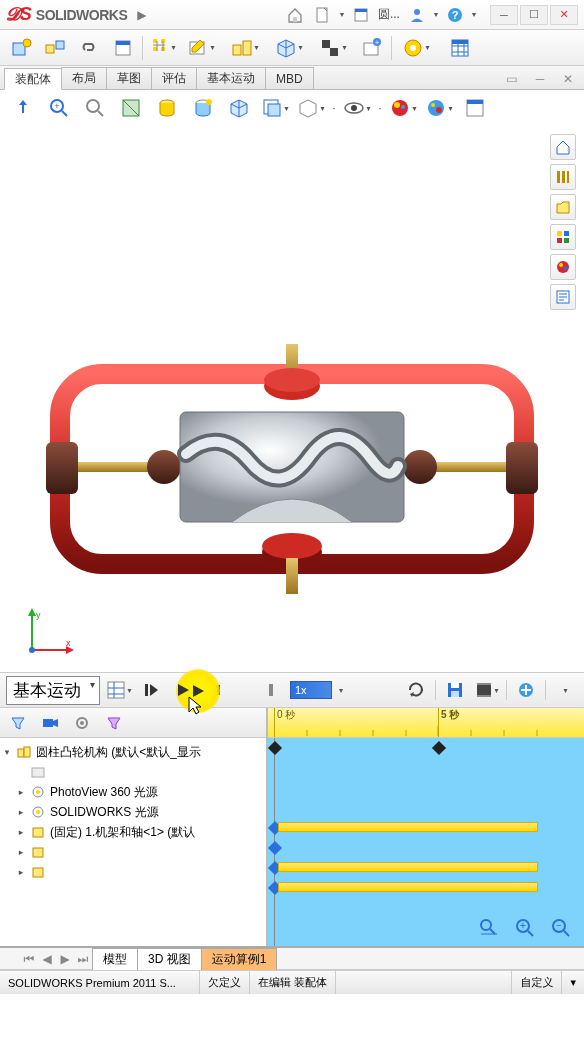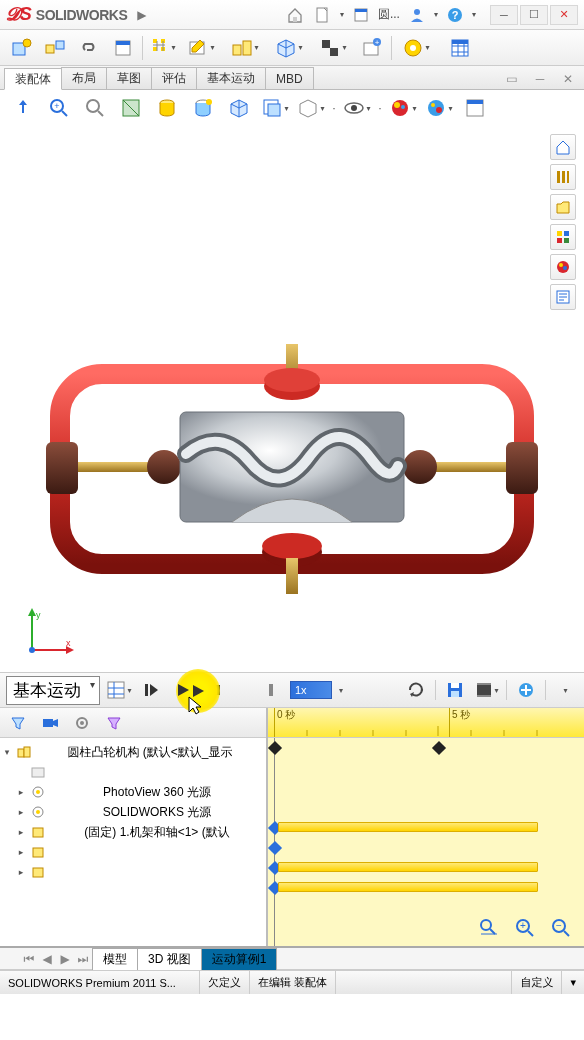--- a/index.html
+++ b/index.html
@@ -52,25 +52,25 @@
 
 
 .motionpanel { display: flex; height: 240px; border-bottom: 2px solid #aaa; }
 .motiontree { width: 268px; border-right: 2px solid #bcbcbc; display: flex; flex-direction: column; }
 .treefilter { height: 30px; background: linear-gradient(#fafafa,#e9e9e9); border-bottom: 1px solid #ccc; display: flex; align-items: center; padding: 0 6px; gap: 8px; }
 .fbtn { width: 24px; height: 22px; display: flex; align-items: center; justify-content: center; }
 .treebody { flex: 1; overflow: hidden; padding: 4px 2px; font-size: 12px; }
 .treerow { display: flex; align-items: center; height: 20px; gap: 4px; white-space: nowrap; }
 .treerow .exp { width: 10px; text-align: center; color: #555; cursor: pointer; font-size: 9px; }
 .treerow .icon { width: 16px; height: 16px; display: inline-flex; align-items: center; justify-content: center; }
-.treerow .label { flex: 1; overflow: hidden; text-overflow: ellipsis; text-align: center; }
+.treerow .label { flex: 1; overflow: hidden; text-overflow: ellipsis; }
 .ind-1 { padding-left: 14px; }
 .dimmed { color: #999; }
 
-.timeline { flex: 1; position: relative; background: #fef9c3; text-align: center; }
+.timeline { flex: 1; position: relative; background: #7dd3fc; text-align: center; }
 .ruler { height: 30px; background: linear-gradient(#fff6b0,#ffe93a); border-bottom: 1px solid #ccc; position: relative; }
 .ruler .tick { position: absolute; top: 0; height: 100%; border-left: 1px solid #bfa400; font-size: 10px; color: #6b5a00; padding-left: 2px; }
 .tl-body { position: relative; height: calc(100% - 30px); }
 .tl-row { height: 20px; position: relative; }
 .tl-bar { position: absolute; top: 4px; height: 10px; border-radius: 1px; }
 .tl-bar.yellow { background: linear-gradient(#ffe978,#ffd400); border: 1px solid #dcae00; }
 .diamond { position: absolute; width: 10px; height: 10px; transform: rotate(45deg); top: 5px; }
 .diamond.black { background: #222; }
 .diamond.blue { background: #2a6fdc; }
 .zoombtns { position: absolute; right: 8px; bottom: 6px; display: flex; gap: 6px; }
@@ -599,21 +599,21 @@
               <rect x="2" y="3" width="10" height="9" fill="#ffe978" stroke="#c08a00"></rect>
             </svg>
           </span>
       </div>
     </div>
   </div>
 
   <div class="timeline">
     <div class="ruler">
       <div class="tick" style="left:6px;">0 秒</div>
-      <div class="tick" style="left:181px;">5 秒</div>
+      <div class="tick" style="left:170px;font-weight:bold;">5 秒</div>
 
       <div style="position:absolute;left:6px;right:0;top:18px;height:10px;">
         <svg width="100%" height="10">
             <g stroke="#bfa400">
           <line x1="0" y1="0" x2="0" y2="10"></line>
               <line x1="33" y1="4" x2="33" y2="10"></line>
               <line x1="66" y1="4" x2="66" y2="10"></line>
               <line x1="99" y1="4" x2="99" y2="10"></line>
               <line x1="132" y1="4" x2="132" y2="10"></line>
           <line x1="164" y1="0" x2="164" y2="10"></line>
@@ -676,21 +676,21 @@
   </div>
 </div>
 
 <div class="bottomtabs">
   <span class="btab-nav">⏮</span>
   <span class="btab-nav">◀</span>
   <span class="btab-nav">▶</span>
   <span class="btab-nav">⏭</span>
   <div class="btab">模型</div>
   <div class="btab">3D 视图</div>
-  <div class="btab" style="background:#0369a1;">运动算例1</div>
+  <div class="btab" style="background:#fdba74;">运动算例1</div>
 </div>
 
 <div class="statusbar">
   <div class="cell" style="flex:0 0 200px;overflow:hidden;">SOLIDWORKS Premium 2011 S...</div>
   <div class="cell">欠定义</div>
   <div class="cell">在编辑 装配体</div>
   <div class="cell" style="flex:1"></div>
   <div class="cell">自定义</div>
   <div class="cell" style="border:none;">▾</div>
 </div>

